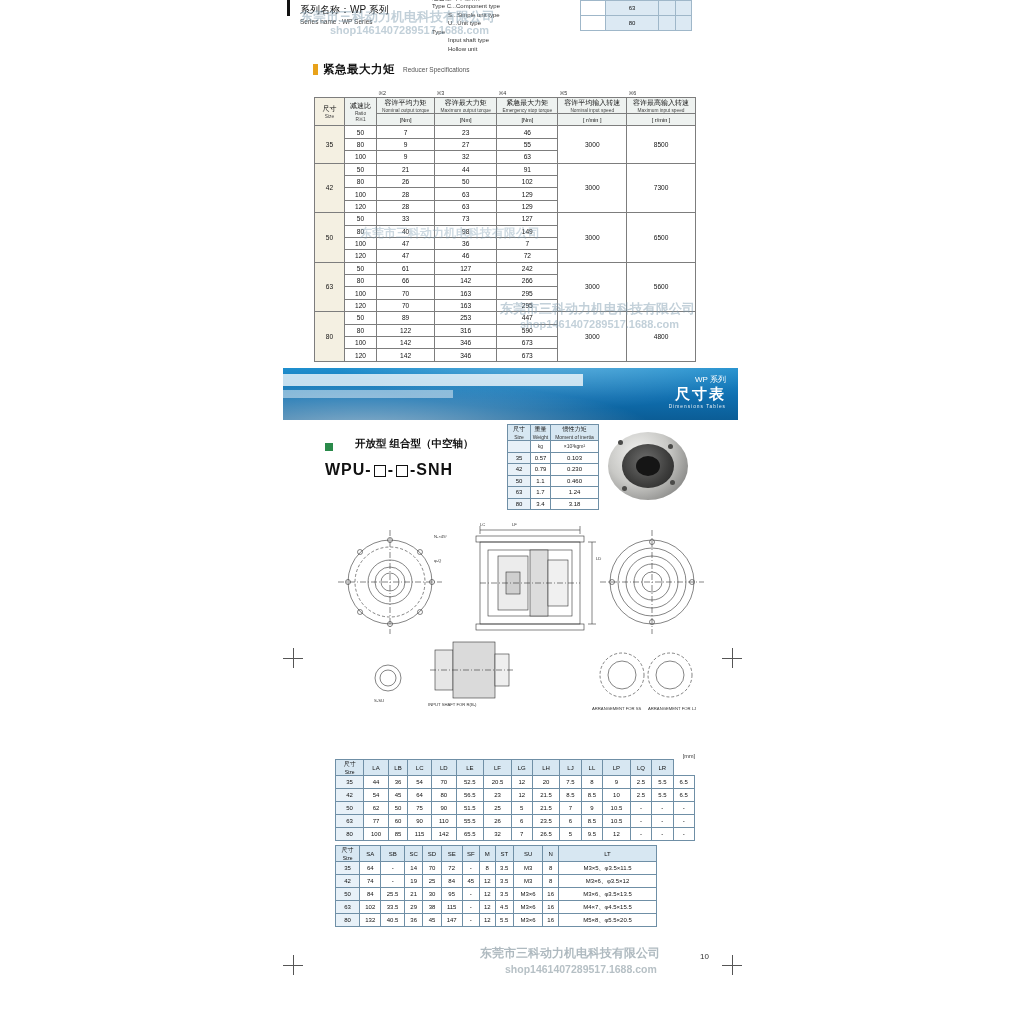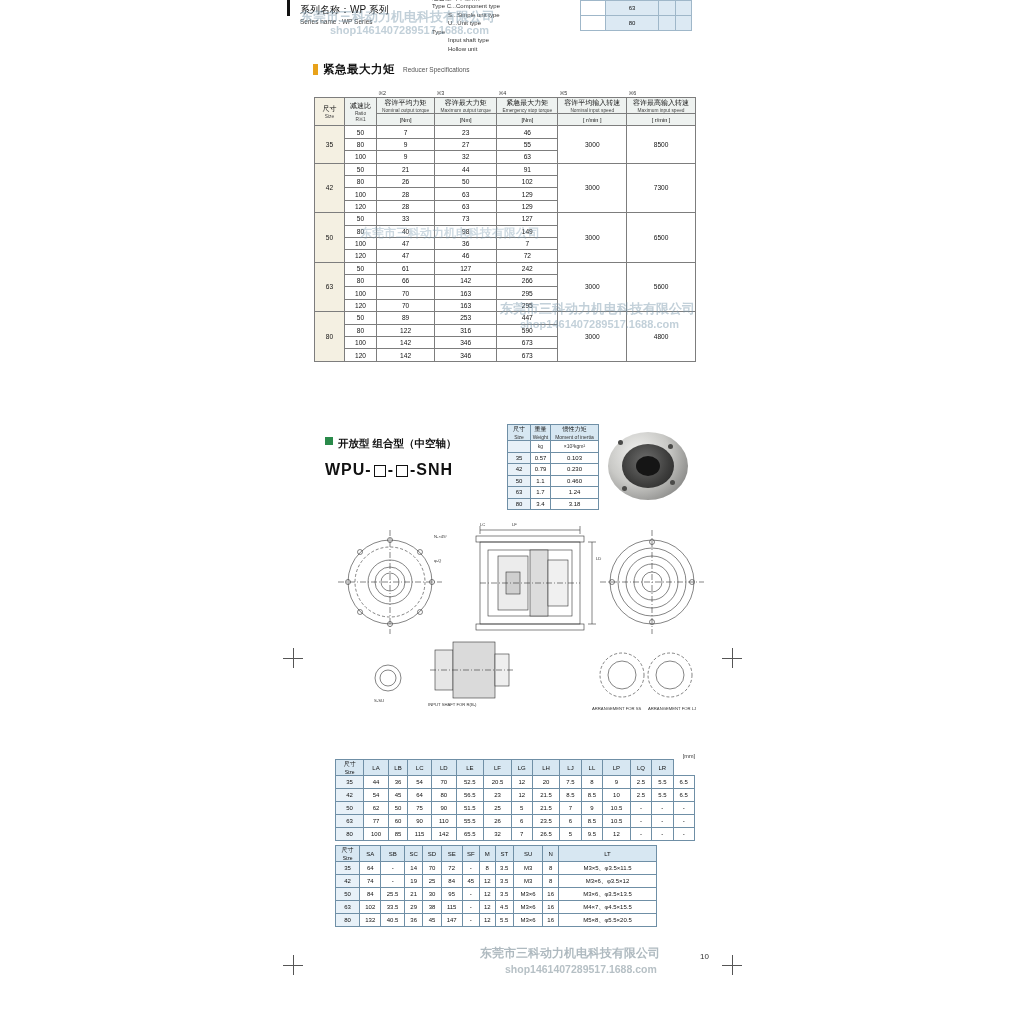--- a/index.html
+++ b/index.html
@@ -51,21 +51,21 @@
                 radial-gradient(ellipse at 60% -30%, rgba(255,255,255,.30) 0%, rgba(255,255,255,0) 60%);}
   .banner .lightbar{position:absolute;left:0;top:6px;width:300px;height:12px;background:rgba(255,255,255,.75);}
   .banner .lightbar2{position:absolute;left:0;top:22px;width:170px;height:8px;background:rgba(255,255,255,.45);}
   .banner .ttl{position:absolute;right:12px;top:6px;text-align:right;color:#fff;}
   .banner .ttl .l1{font-size:8px;}
   .banner .ttl .l2{font-size:15px;font-weight:bold;letter-spacing:2px;}
   .banner .ttl .l3{font-size:4.8px;letter-spacing:1px;opacity:.9;}
 
   
   .opentype{position:absolute;left:325px;top:437px;}
-  .opentype .row{display:flex;align-items:flex-start;gap:5px;}
+  .opentype .row{display:flex;align-items:flex-end;gap:22px;}
   .opentype .mark{width:8px;height:8px;background:#2a8a4a;}
   .opentype .cn{font-size:10.5px;font-weight:bold;}
   .opentype .code{margin-top:10px;font-size:16px;font-weight:bold;letter-spacing:1px;}
   .opentype .code .box{display:inline-block;width:10px;height:10px;border:1px solid #111;vertical-align:middle;margin:0 2px;}
 
   
   .wt{position:absolute;left:507px;top:424px;width:92px;}
   .wt table{border-collapse:collapse;width:100%;font-size:6px;}
   .wt td,.wt th{border:1px solid #6f8fa6;text-align:center;height:10.5px;padding:0;font-weight:normal;}
   .wt th{background:#d7e7f2;font-size:6px;}
@@ -356,20 +356,31 @@
           <tr>
             <td>120</td>
             <td>142</td>
             <td>346</td>
             <td>673</td>
           </tr>
         </tbody>
     </table>
   </div>
 
+  <div class="banner">
+    <div class="stripe"></div>
+    <div class="wave"></div>
+    <div class="lightbar"></div>
+    <div class="lightbar2"></div>
+    <div class="ttl">
+      <div class="l1">WP 系列</div>
+      <div class="l2">尺寸表</div>
+      <div class="l3">Dimensions Tables</div>
+    </div>
+  </div>
 
   <div class="opentype">
     <div class="row">
       <div class="mark"></div>
       <div class="cn">开放型  组合型（中空轴）</div>
     </div>
     <div class="code">
       <span>WPU-</span><span class="box"></span><span>-</span><span class="box"></span><span>-SNH</span>
     </div>
   </div>

